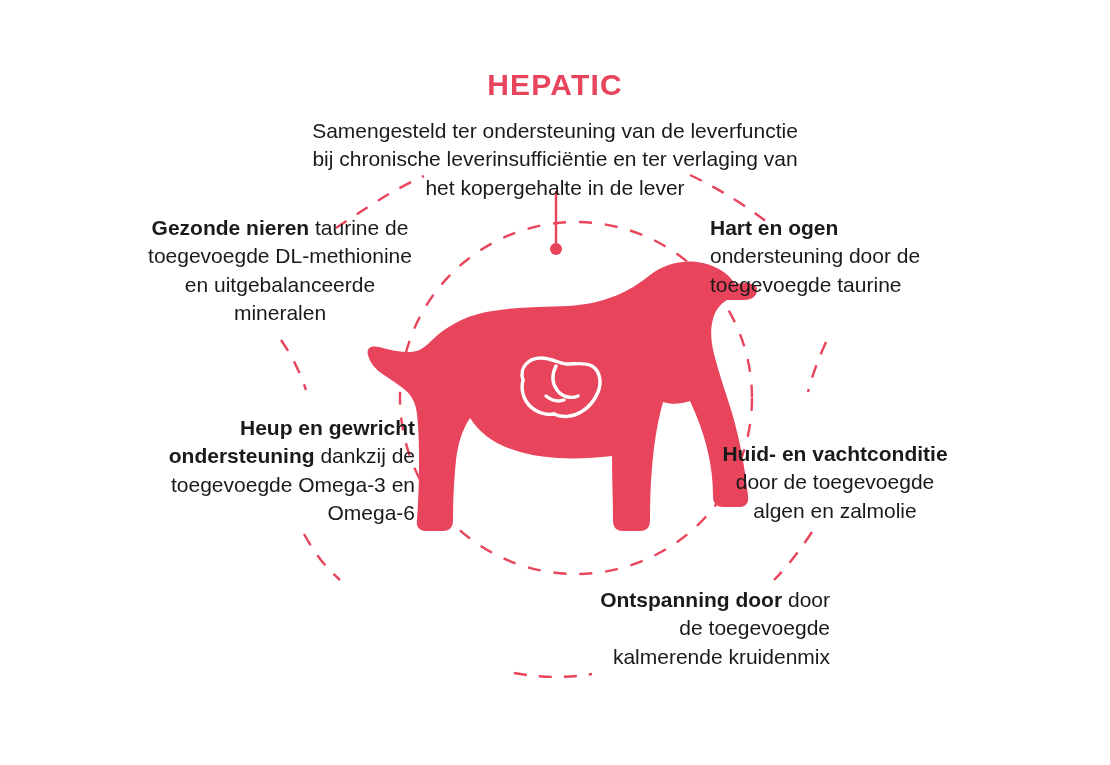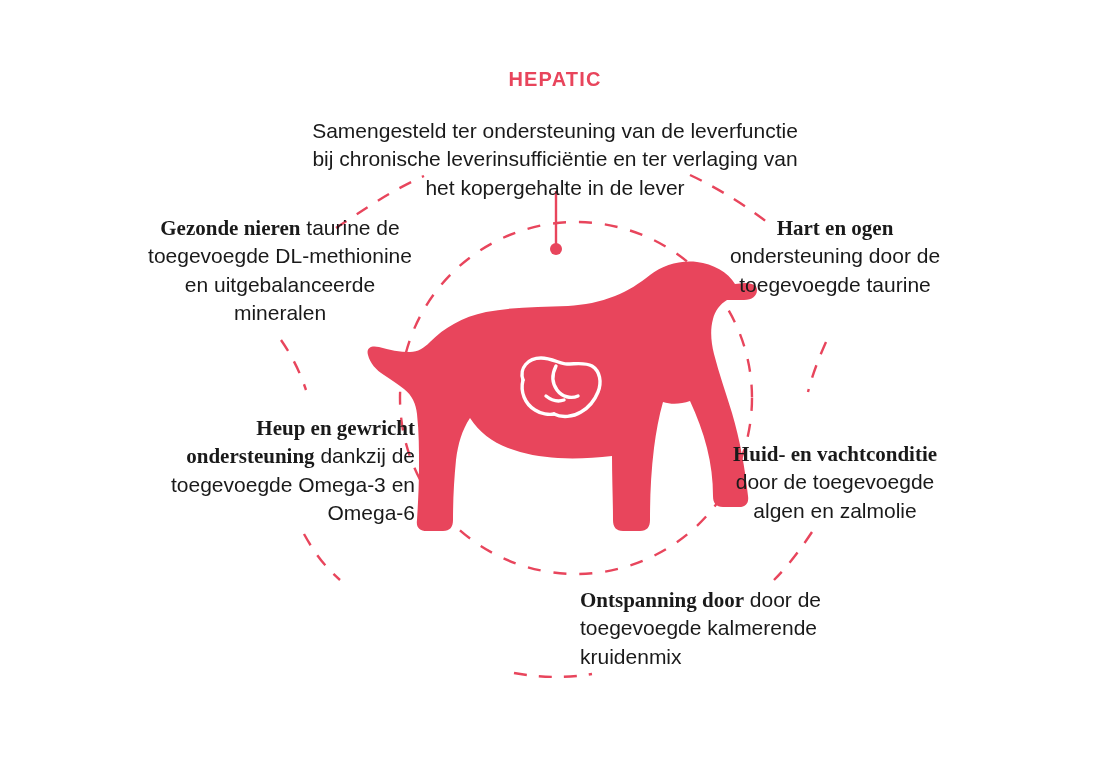--- a/index.html
+++ b/index.html
@@ -22,33 +22,32 @@
     width: 1110px;
     height: 765px;
   }
   .title {
     position: absolute;
     left: 0;
     top: 68px;
     width: 1110px;
     text-align: center;
     color: #e8455c;
-    font-size: 20px;
+    font-size: 30px;
     font-weight: bold;
     letter-spacing: 1.2px;
   }
   .callout {
     position: absolute;
     font-size: 21px;
     line-height: 1.35;
     color: #1a1a1a;
   }
   .callout b {
     font-weight: bold;
-    font-family: Liberation Serif, serif;
   }
   .c-top {
     left: 300px;
     top: 117px;
     width: 510px;
     text-align: center;
   }
   .c-kidney {
     left: 145px;
     top: 214px;
@@ -64,34 +63,34 @@
   .c-gut {
     left: 270px;
     top: 586px;
     width: 260px;
     text-align: center;
   }
   .c-relax {
     left: 580px;
     top: 586px;
     width: 250px;
-    text-align: left;
+    text-align: right;
   }
   .c-skin {
     left: 710px;
     top: 414px;
     width: 250px;
     text-align: center;
     margin-top: 26px;
   }
   .c-heart {
     left: 710px;
     top: 214px;
     width: 250px;
-    text-align: center;
+    text-align: left;
   }
   .diagram-svg {
     position: absolute;
     left: 0;
     top: 0;
   }
 </style>
 </head>
 <body>
 

